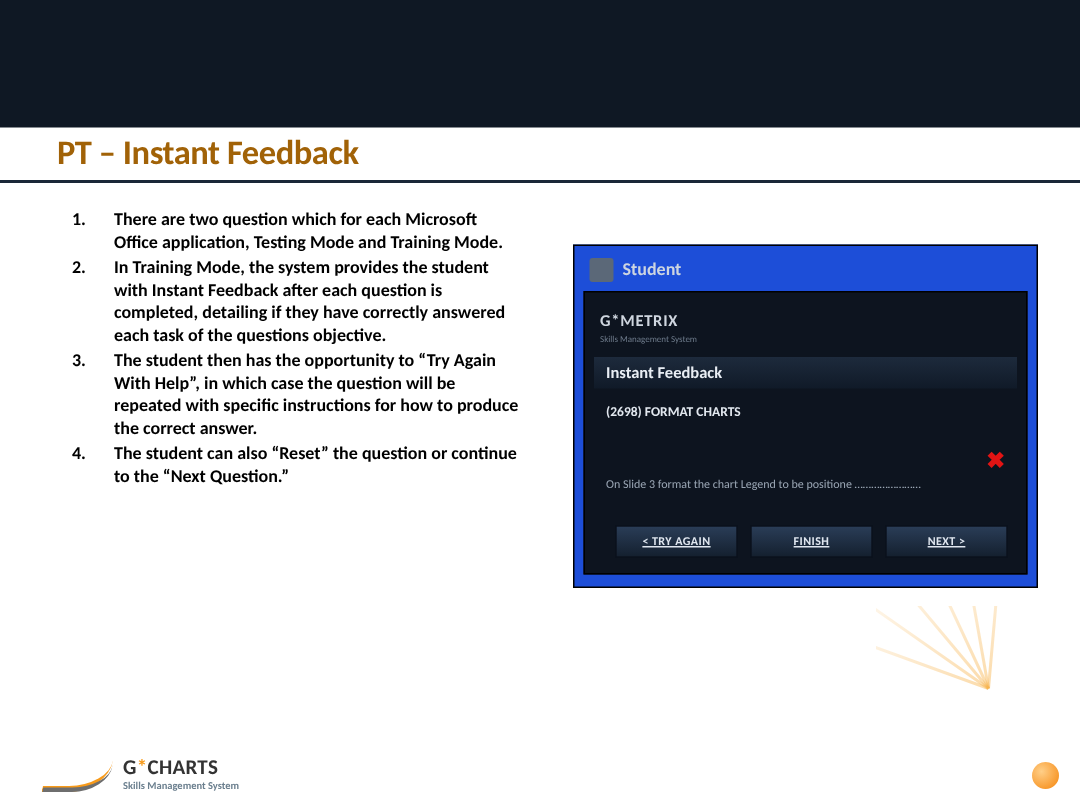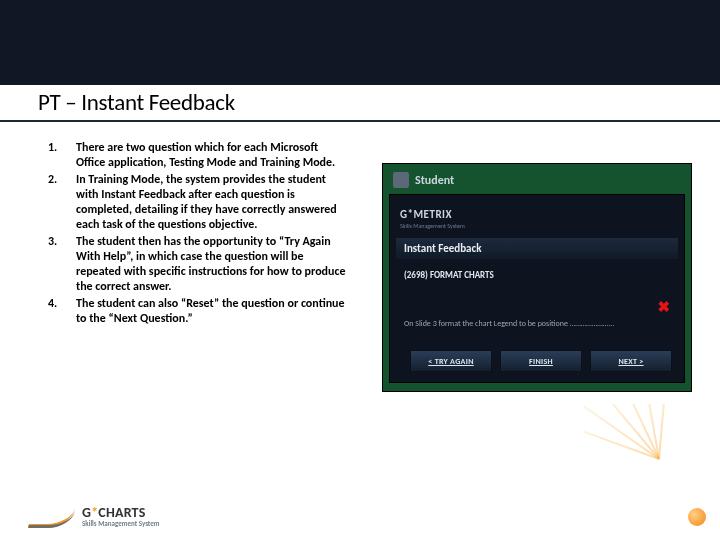--- a/index.html
+++ b/index.html
@@ -1,24 +1,24 @@
 <!DOCTYPE html>
 <html><head>
 <meta charset="utf-8">
 <style>
   * { margin: 0; padding: 0; box-sizing: border-box; }
   body { width: 720px; height: 540px; font-family: Calibri, Arial, sans-serif; background: #fff; overflow: hidden; position: relative; }
   .header-dark { background: #0f1824; height: 85px; width: 100%; }
-  .title-bar { position: absolute; top: 88px; left: 38px; font-size: 23px; font-weight: 400; color: #000000; letter-spacing: -0.3px; }
+  .title-bar { position: absolute; top: 88px; left: 38px; font-size: 23px; font-weight: 700; color: #a16207; letter-spacing: -0.3px; }
   .hr { position: absolute; top: 120px; left: 0; right: 0; height: 2px; background: #1a2838; }
   .content { position: absolute; top: 140px; left: 48px; width: 300px; }
   .list-row { display: flex; margin-bottom: 2px; }
   .num { width: 28px; flex-shrink: 0; font-weight: 700; font-size: 12px; }
   .txt { font-weight: 700; font-size: 12px; line-height: 1.25; }
-  .screenshot { position: absolute; top: 163px; left: 382px; width: 310px; background: #14532d; border: 1px solid #000; padding: 6px 0 8px; }
+  .screenshot { position: absolute; top: 163px; left: 382px; width: 310px; background: #1d4ed8; border: 1px solid #000; padding: 6px 0 8px; }
   .ss-header { display: flex; align-items: center; gap: 6px; padding: 2px 10px 6px; }
   .avatar { width: 16px; height: 16px; background: #5b6878; border-radius: 2px; }
   .student-label { color: #cdd5e0; font-size: 12px; font-weight: 600; }
   .ss-panel { background: #0d141f; margin: 0 6px; padding: 6px 6px 10px; border: 1px solid #000; }
   .logo-row { display: flex; align-items: center; gap: 6px; padding: 2px 4px 8px; }
   .logo-mark { color: #cfd6df; font-size: 11px; font-weight: 700; letter-spacing: 0.5px; }
   .sub { color: #6d7a8a; font-size: 6px; display: block; }
   .feedback-bar { background: linear-gradient(#1d2a3c,#101a28); color: #e9eef4; font-weight: 700; font-size: 11px; padding: 4px 8px; }
   .qtitle { color: #e2e8ef; font-weight: 700; font-size: 9px; padding: 10px 8px 4px; }
   .qrow { display: flex; align-items: center; padding: 2px 8px 16px; }

